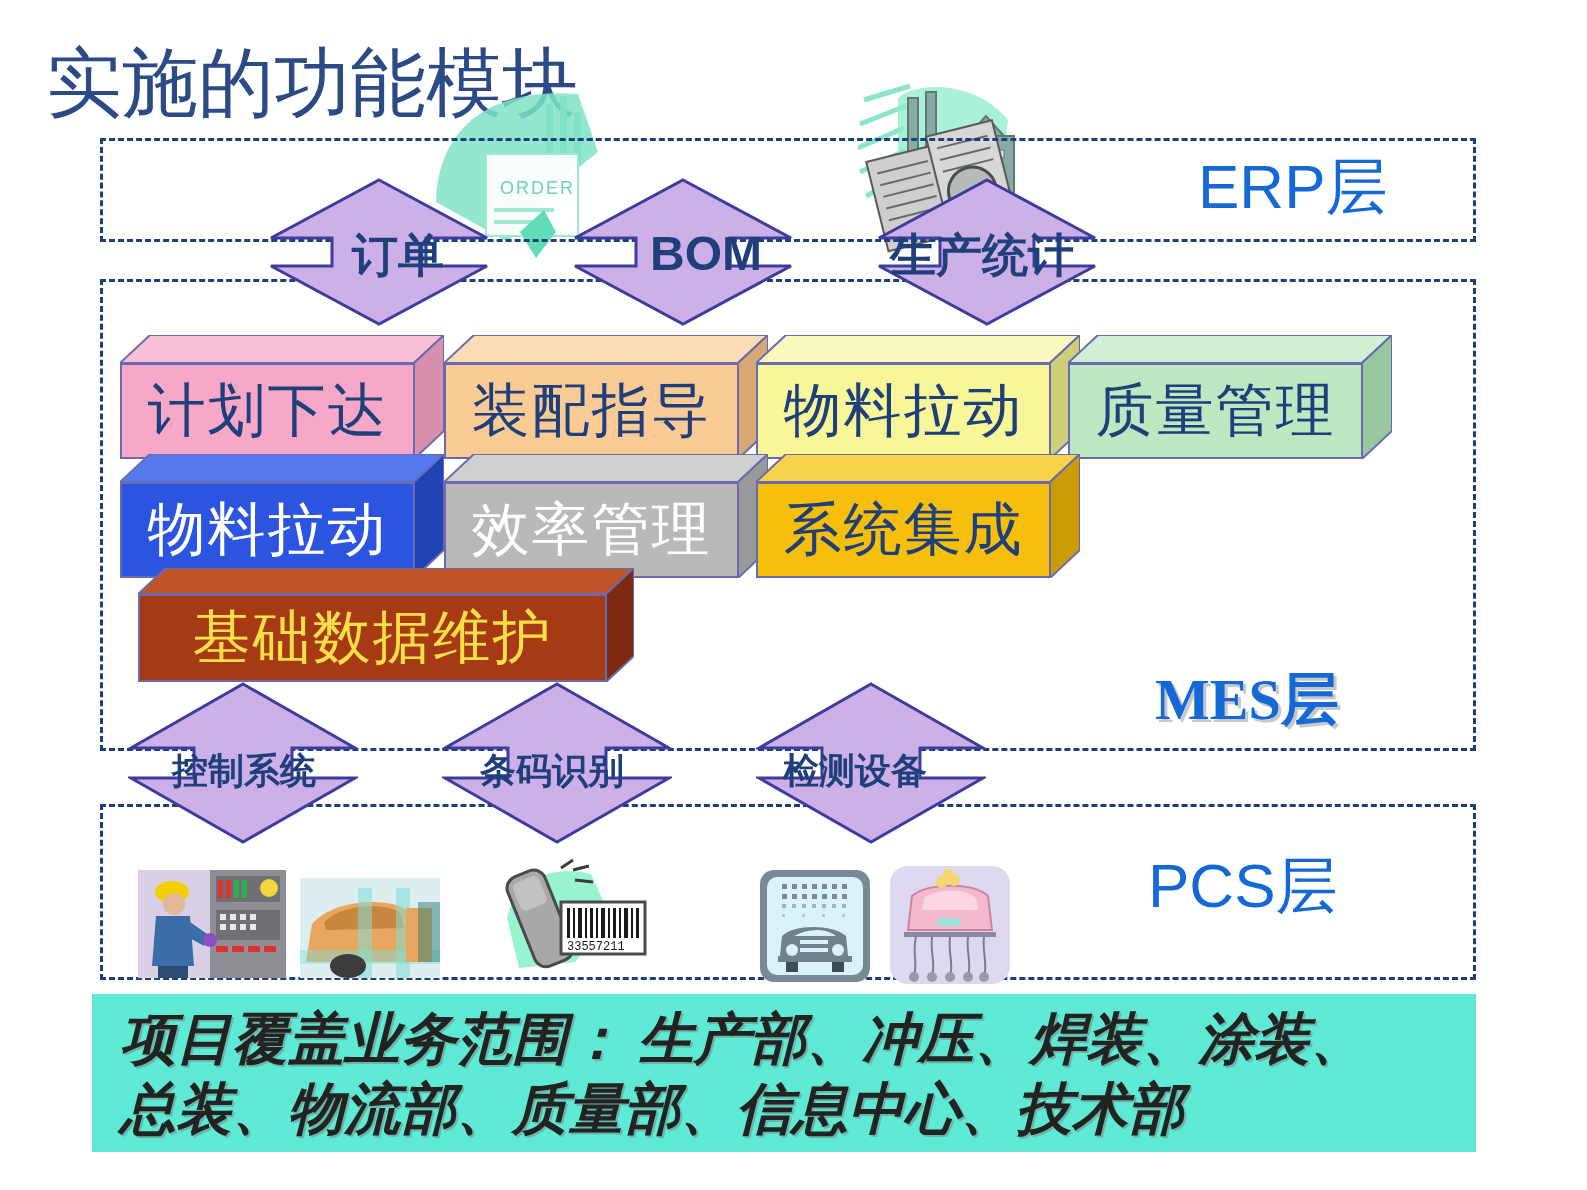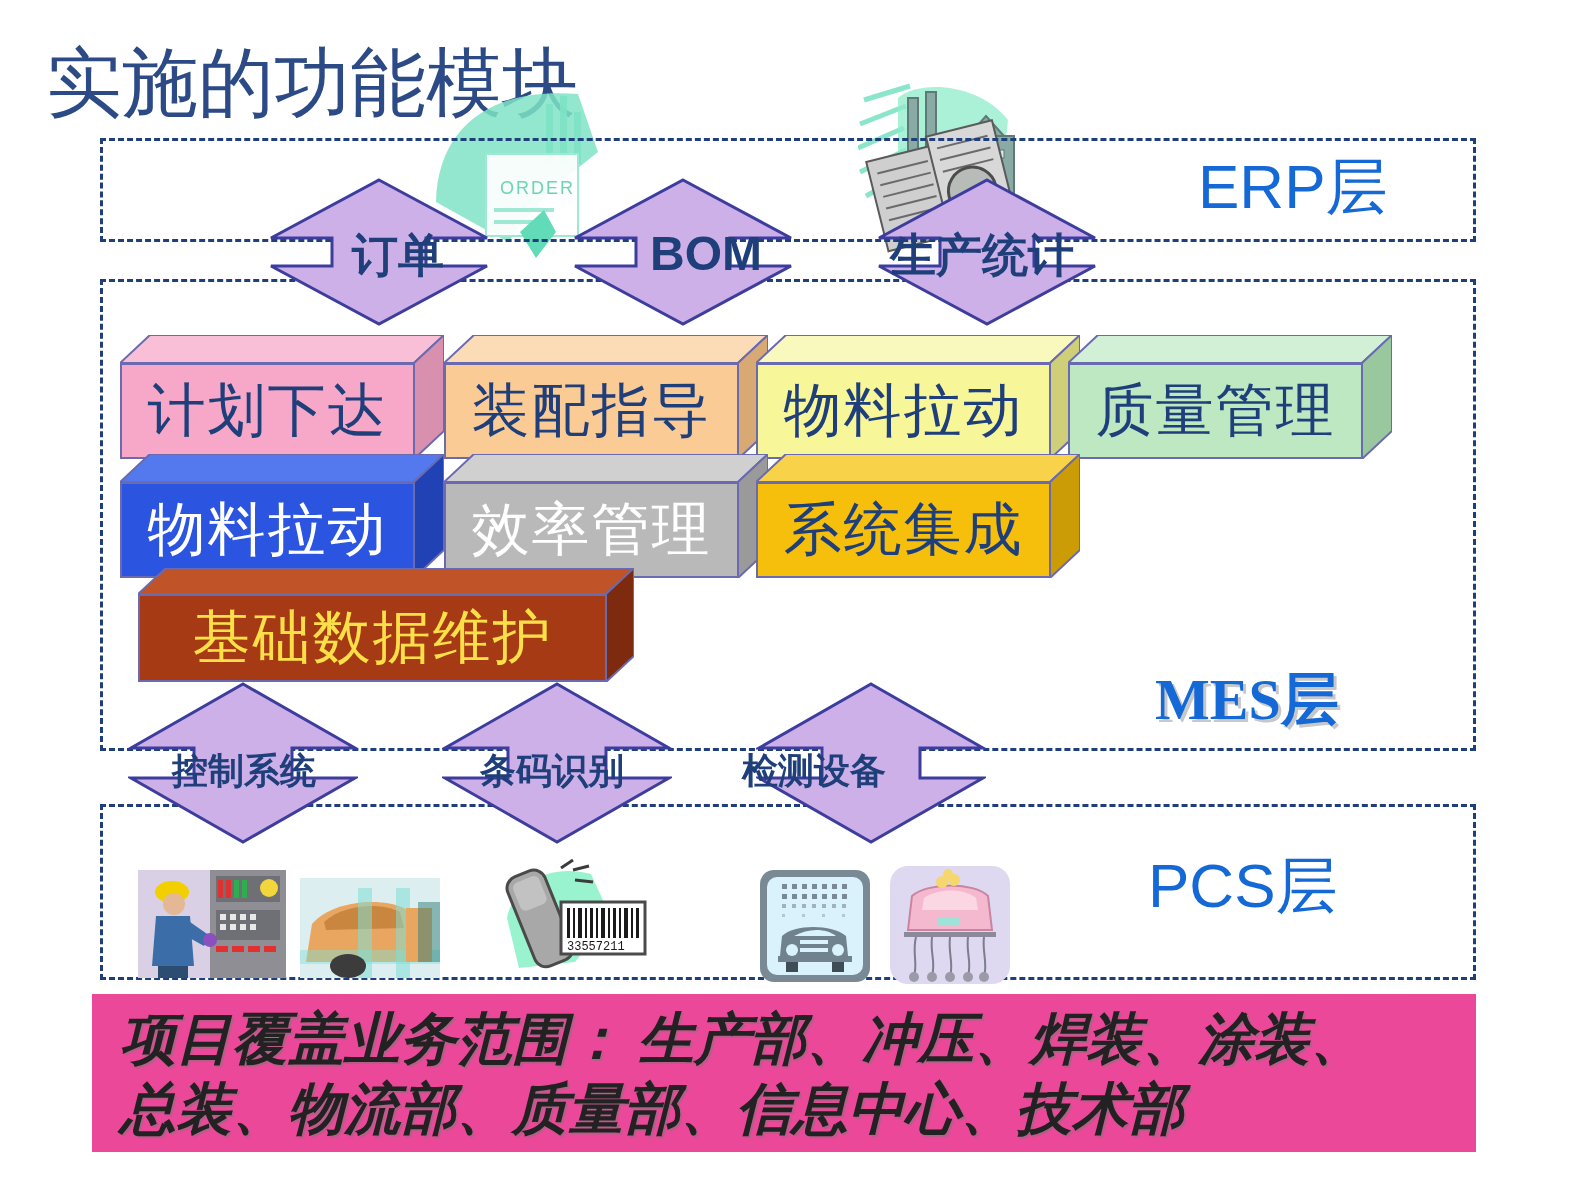--- a/index.html
+++ b/index.html
@@ -55,21 +55,21 @@
     font-family:"Liberation Serif","DejaVu Serif",serif;
     font-size:58px;line-height:60px;letter-spacing:2px;white-space:nowrap;
   }
 
   
   .pcs-icon{position:absolute;}
 
   
   #scope-banner{
     position:absolute;left:92px;top:962px;width:1384px;height:158px;
-    background:#ec4899;
+    background:#5eead4;
     box-sizing:border-box;padding:10px 28px 0 28px;
   }
   #scope-banner .line{
     font-family:"Liberation Serif","DejaVu Serif",serif;
     font-weight:bold;font-style:italic;font-size:56px;line-height:70px;
     color:#222;white-space:nowrap;
     text-shadow:2px 2px 0 rgba(120,120,120,.45);
   }
 </style>
 </head>
@@ -259,21 +259,21 @@
     </svg>
   </div>
   <div class="dbl-arrow" style="left:756px;top:650px;">
     <svg width="230" height="162" viewBox="0 0 230 162">
       <polygon points="115,2 227,66 164,66 164,96 227,96 115,160 3,96 66,96 66,66 3,66" fill="#ceb0e8" stroke="#3d3d9e" stroke-width="3"></polygon>
     </svg>
   </div>
 
   <div class="arrow-label bottom" style="left:172px;top:718px;">控制系统</div>
   <div class="arrow-label bottom" style="left:480px;top:718px;">条码识别</div>
-  <div class="arrow-label bottom" style="left:742px;top:718px;">检测设备</div>
+  <div class="arrow-label bottom" style="left:783px;top:718px;">检测设备</div>
 
   <div class="pcs-icon" style="left:138px;top:838px;">
     <svg width="148" height="108" viewBox="0 0 148 108">
       <rect x="0" y="0" width="148" height="108" fill="#cfc5de"></rect>
       <rect x="0" y="0" width="72" height="108" fill="#d9d0e6"></rect>
       <rect x="72" y="0" width="76" height="108" fill="#8e8e94"></rect>
       <rect x="78" y="6" width="64" height="26" fill="#6f6f76"></rect>
       <g fill="#e03030">
           <rect x="80" y="10" width="5" height="18"></rect>
           <rect x="88" y="10" width="5" height="18"></rect>

